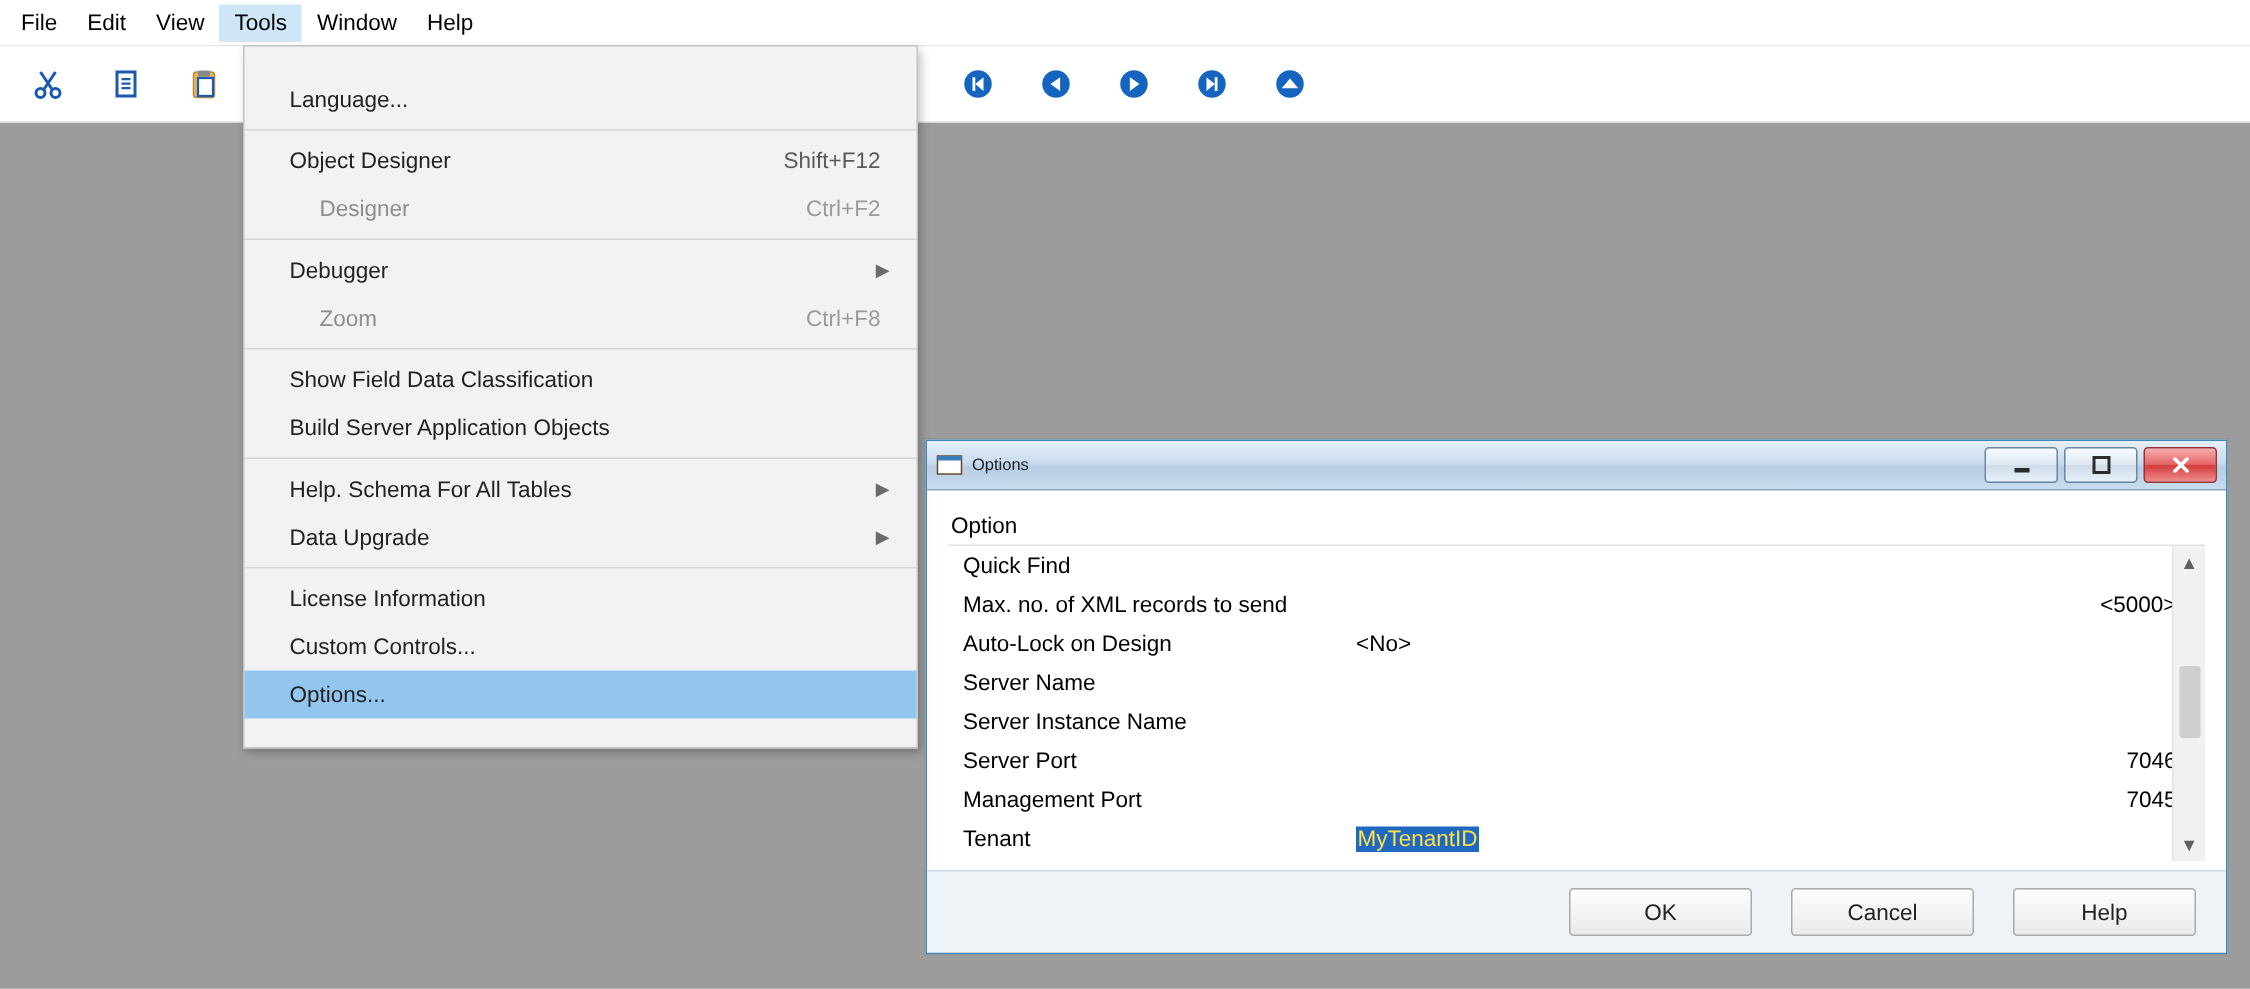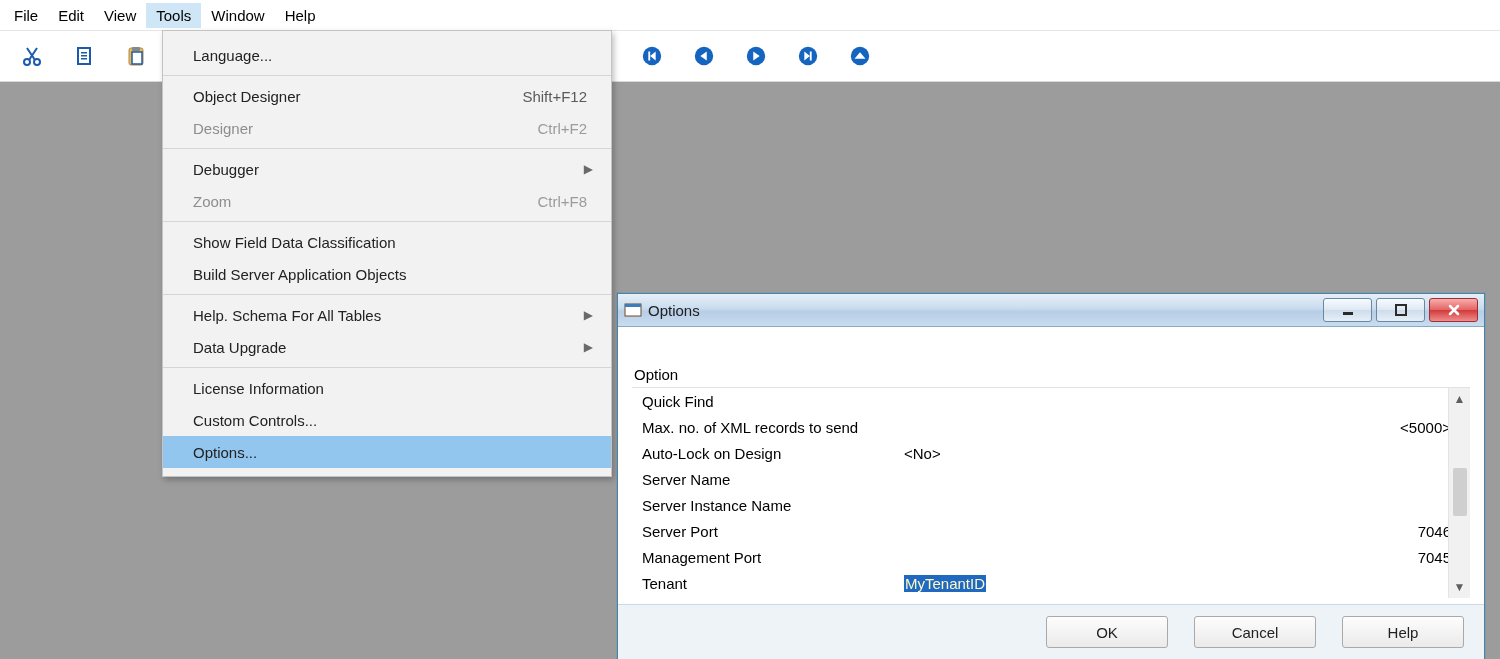--- a/index.html
+++ b/index.html
@@ -9,49 +9,49 @@
 .menubar{display:flex;align-items:center;height:30px;background:#fff;border-bottom:1px solid #e5e5e5;padding:0 4px;gap:0;}
 .menuitem{padding:4px 10px;cursor:default;}
 .menuitem.open{background:#cfe6f7;}
 
 .toolbar{display:flex;align-items:center;height:50px;background:#fff;border-bottom:1px solid #d8d8d8;padding:0 18px;gap:24px;}
 .ticon{width:28px;height:28px;display:flex;align-items:center;justify-content:center;}
 .ticon svg{display:block;}
 
 .mdi{position:absolute;left:0;right:0;top:82px;bottom:0;background:#9c9c9c;}
 
-.dropdown{position:absolute;left:162px;top:30px;width:448px;background:#f2f2f2;border:1px solid #c3c3c3;box-shadow:2px 3px 6px rgba(0,0,0,0.25);padding:8px 0;}
+.dropdown{position:absolute;left:162px;top:30px;width:448px;background:#f2f2f2;border:1px solid #c3c3c3;box-shadow:2px 3px 6px rgba(0,0,0,0.25);padding:19px 0;}
 .dditem{display:flex;align-items:center;height:32px;padding:0 18px 0 30px;color:#222;cursor:default;}
-.dditem.disabled{color:#8d8d8d;}
+.dditem.disabled{color:#8d8d8d;margin-left:20px;}
 .dditem .lbl{flex:1;}
 .dditem .shortcut{color:#5a5a5a;margin-right:6px;}
 .dditem.disabled .shortcut{color:#9b9b9b;}
 .dditem.highlight{background:#92c6ef;}
 .dditem .arrow{color:#6a6a6a;font-size:12px;margin-left:6px;}
 .ddsep{height:1px;background:#d5d5d5;margin:4px 0;}
 
 .dialog{position:absolute;left:617px;top:293px;width:866px;background:#fff;border:1px solid #3b87b6;box-shadow:0 0 0 1px rgba(0,0,0,0.05);}
 .titlebar{height:32px;background:linear-gradient(to bottom,#e6eff8,#c9dcef 45%,#b7cee6 55%,#c9dcef);border-bottom:1px solid #8aa8c4;display:flex;align-items:center;padding:0 6px;}
 .titlebar .wicon{width:18px;height:18px;margin-right:6px;}
-.titlebar .title{flex:1;font-size:15px;color:#202020;}
+.titlebar .title{flex:1;font-size:11px;color:#202020;}
 .winbtns{display:flex;gap:4px;}
 .wbtn{width:47px;height:22px;display:flex;align-items:center;justify-content:center;border:1px solid #6c88a1;border-radius:3px;background:linear-gradient(to bottom,#f7fbff,#dfe9f3 48%,#cfdceb 52%,#e7f0f9);}
 .wbtn.close{background:linear-gradient(to bottom,#f7adad,#e46666 48%,#d43b3b 52%,#ee8d8d);border-color:#9c3030;}
 .wbtn svg{display:block;}
 .dlgbody{padding:10px 14px 6px 14px;}
-.grid{border:0;width:100%;margin-top:24px;}
+.grid{border:0;width:100%;}
 .ghead{display:flex;height:26px;align-items:center;border-bottom:1px solid #e2e2e2;}
 .ghead .col1{width:260px;padding-left:2px;}
 .ghead .col2{flex:1;padding-left:2px;}
 .gbody{position:relative;height:200px;}
 .grow{display:flex;height:26px;align-items:center;}
 .grow .c1{width:260px;padding-left:10px;}
 .grow .c2{flex:1;padding-left:2px;display:flex;}
 .grow .c2.right{justify-content:flex-end;padding-right:19px;}
-.valsel{background:#1f69c3;color:#fef9c3;padding:0 1px;}
+.valsel{background:#1f69c3;color:#fde047;padding:0 1px;}
 .scroll{position:absolute;right:0;top:0;width:22px;height:100%;background:#f1f1f1;border-left:1px solid #e4e4e4;display:flex;flex-direction:column;align-items:center;justify-content:space-between;padding:4px 0;box-sizing:border-box;}
 .scroll .arr{color:#5f5f5f;font-size:12px;}
 .scroll .thumb{width:14px;height:48px;background:#cfcfcf;border-radius:2px;position:absolute;top:80px;}
 .dlgfoot{height:54px;background:#eef3f8;border-top:1px solid #cfd9e4;display:flex;align-items:center;justify-content:flex-end;gap:26px;padding:0 20px;}
 .btn{min-width:120px;height:30px;background:linear-gradient(to bottom,#fdfdfd,#eaeaea);border:1px solid #a9a9a9;border-radius:3px;display:flex;align-items:center;justify-content:center;color:#222;}
 </style>
 </head>
 <body>
 <div class="app">
 

